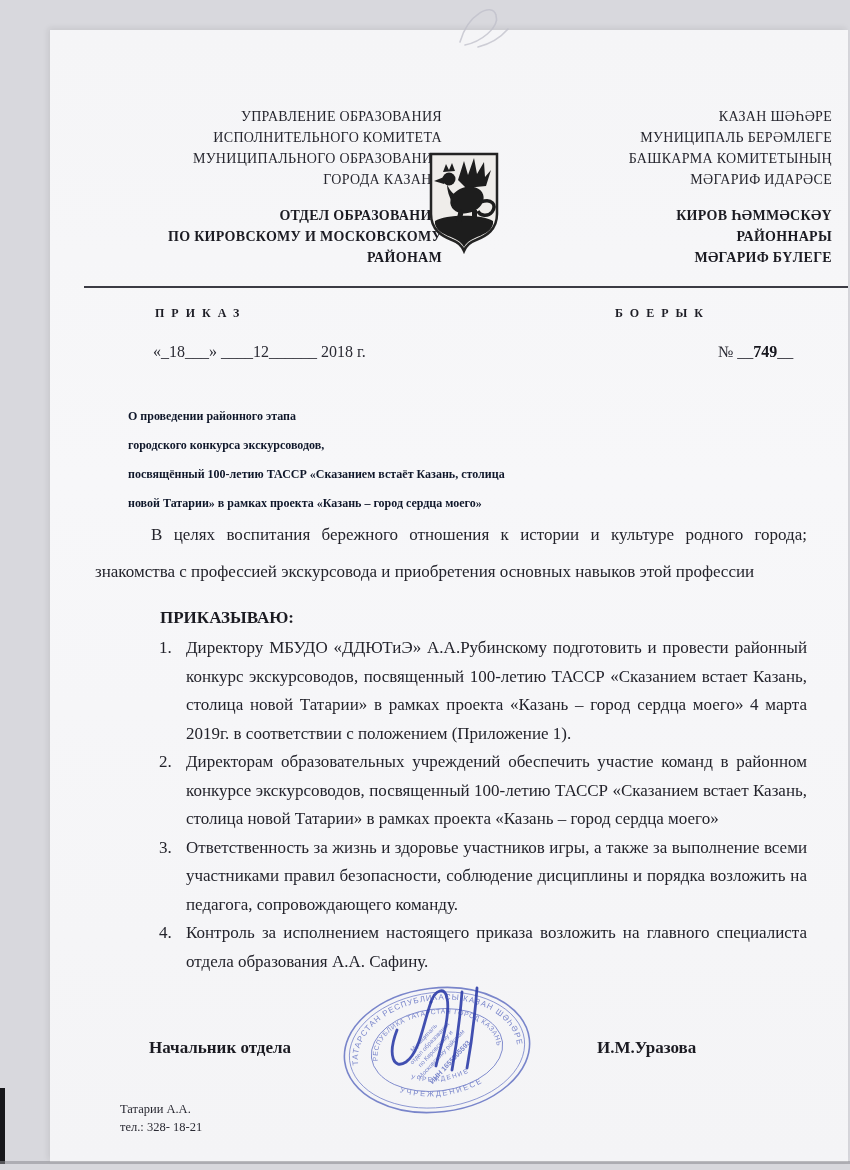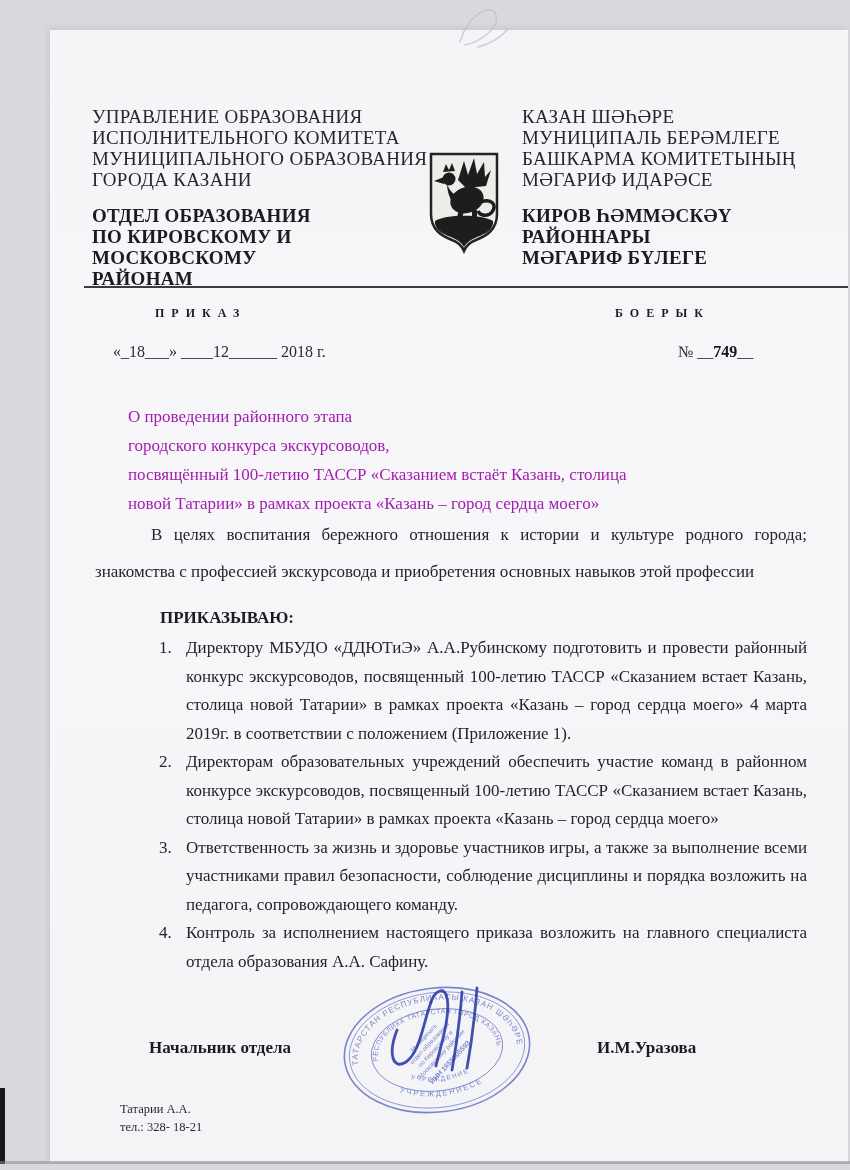--- a/index.html
+++ b/index.html
@@ -13,30 +13,30 @@
   .stage{position:relative;width:850px;height:1170px;}
   .abs{position:absolute;}
   .paper{
     left:50px;top:30px;right:2px;bottom:8px;
     background:linear-gradient(180deg,#f5f5f7 0%,#f7f7f9 40%,#f4f4f6 100%);
     box-shadow:-2px -2px 6px rgba(0,0,0,0.08);
   }
   .edge-bar-left{left:0;top:1088px;width:5px;height:76px;background:#17171a;}
   .edge-line-bottom{left:0;top:1161px;width:850px;height:3px;background:#8a8a90;opacity:.55;}
 
-  .org{ text-align:left;font-size:19px;line-height:21px;letter-spacing:.3px;color:#26262e;}
+  .org{ text-align:right;font-size:14px;line-height:21px;letter-spacing:.3px;color:#26262e;}
   .org .dept{font-weight:bold;margin-top:15px;color:#1b1b22;}
 
   .rule{left:84px;top:286px;width:764px;height:0;border-top:2px solid #3b3b44;}
 
   .order-word{font-weight:bold;font-size:12px;letter-spacing:7px;color:#1d1d25;}
-  .req{font-size:16px;color:#2a2a33;}
+  .req{font-size:16px;color:#2a2a33;margin-left:40px;}
   .req b{color:#16161d;}
 
-  .doc-title{font-weight:normal;font-size:17px;line-height:29px;color:#a21caf;}
+  .doc-title{font-weight:bold;font-size:12px;line-height:29px;color:#0f172a;}
   .preamble{font-size:17px;line-height:37px;text-align:justify;text-indent:56px;color:#23232b;}
   .command{font-weight:bold;font-size:17px;color:#1b1b22;}
 
   .olist{font-size:17px;line-height:28.5px;}
   .item{display:flex;margin:0;}
   .item .num{width:27px;flex:0 0 27px;}
   .item .txt{flex:1;text-align:justify;}
 
   .sig{font-weight:bold;font-size:17px;color:#1b1b22;}
   .contact{font-size:12.5px;line-height:18px;color:#2a2a33;}

